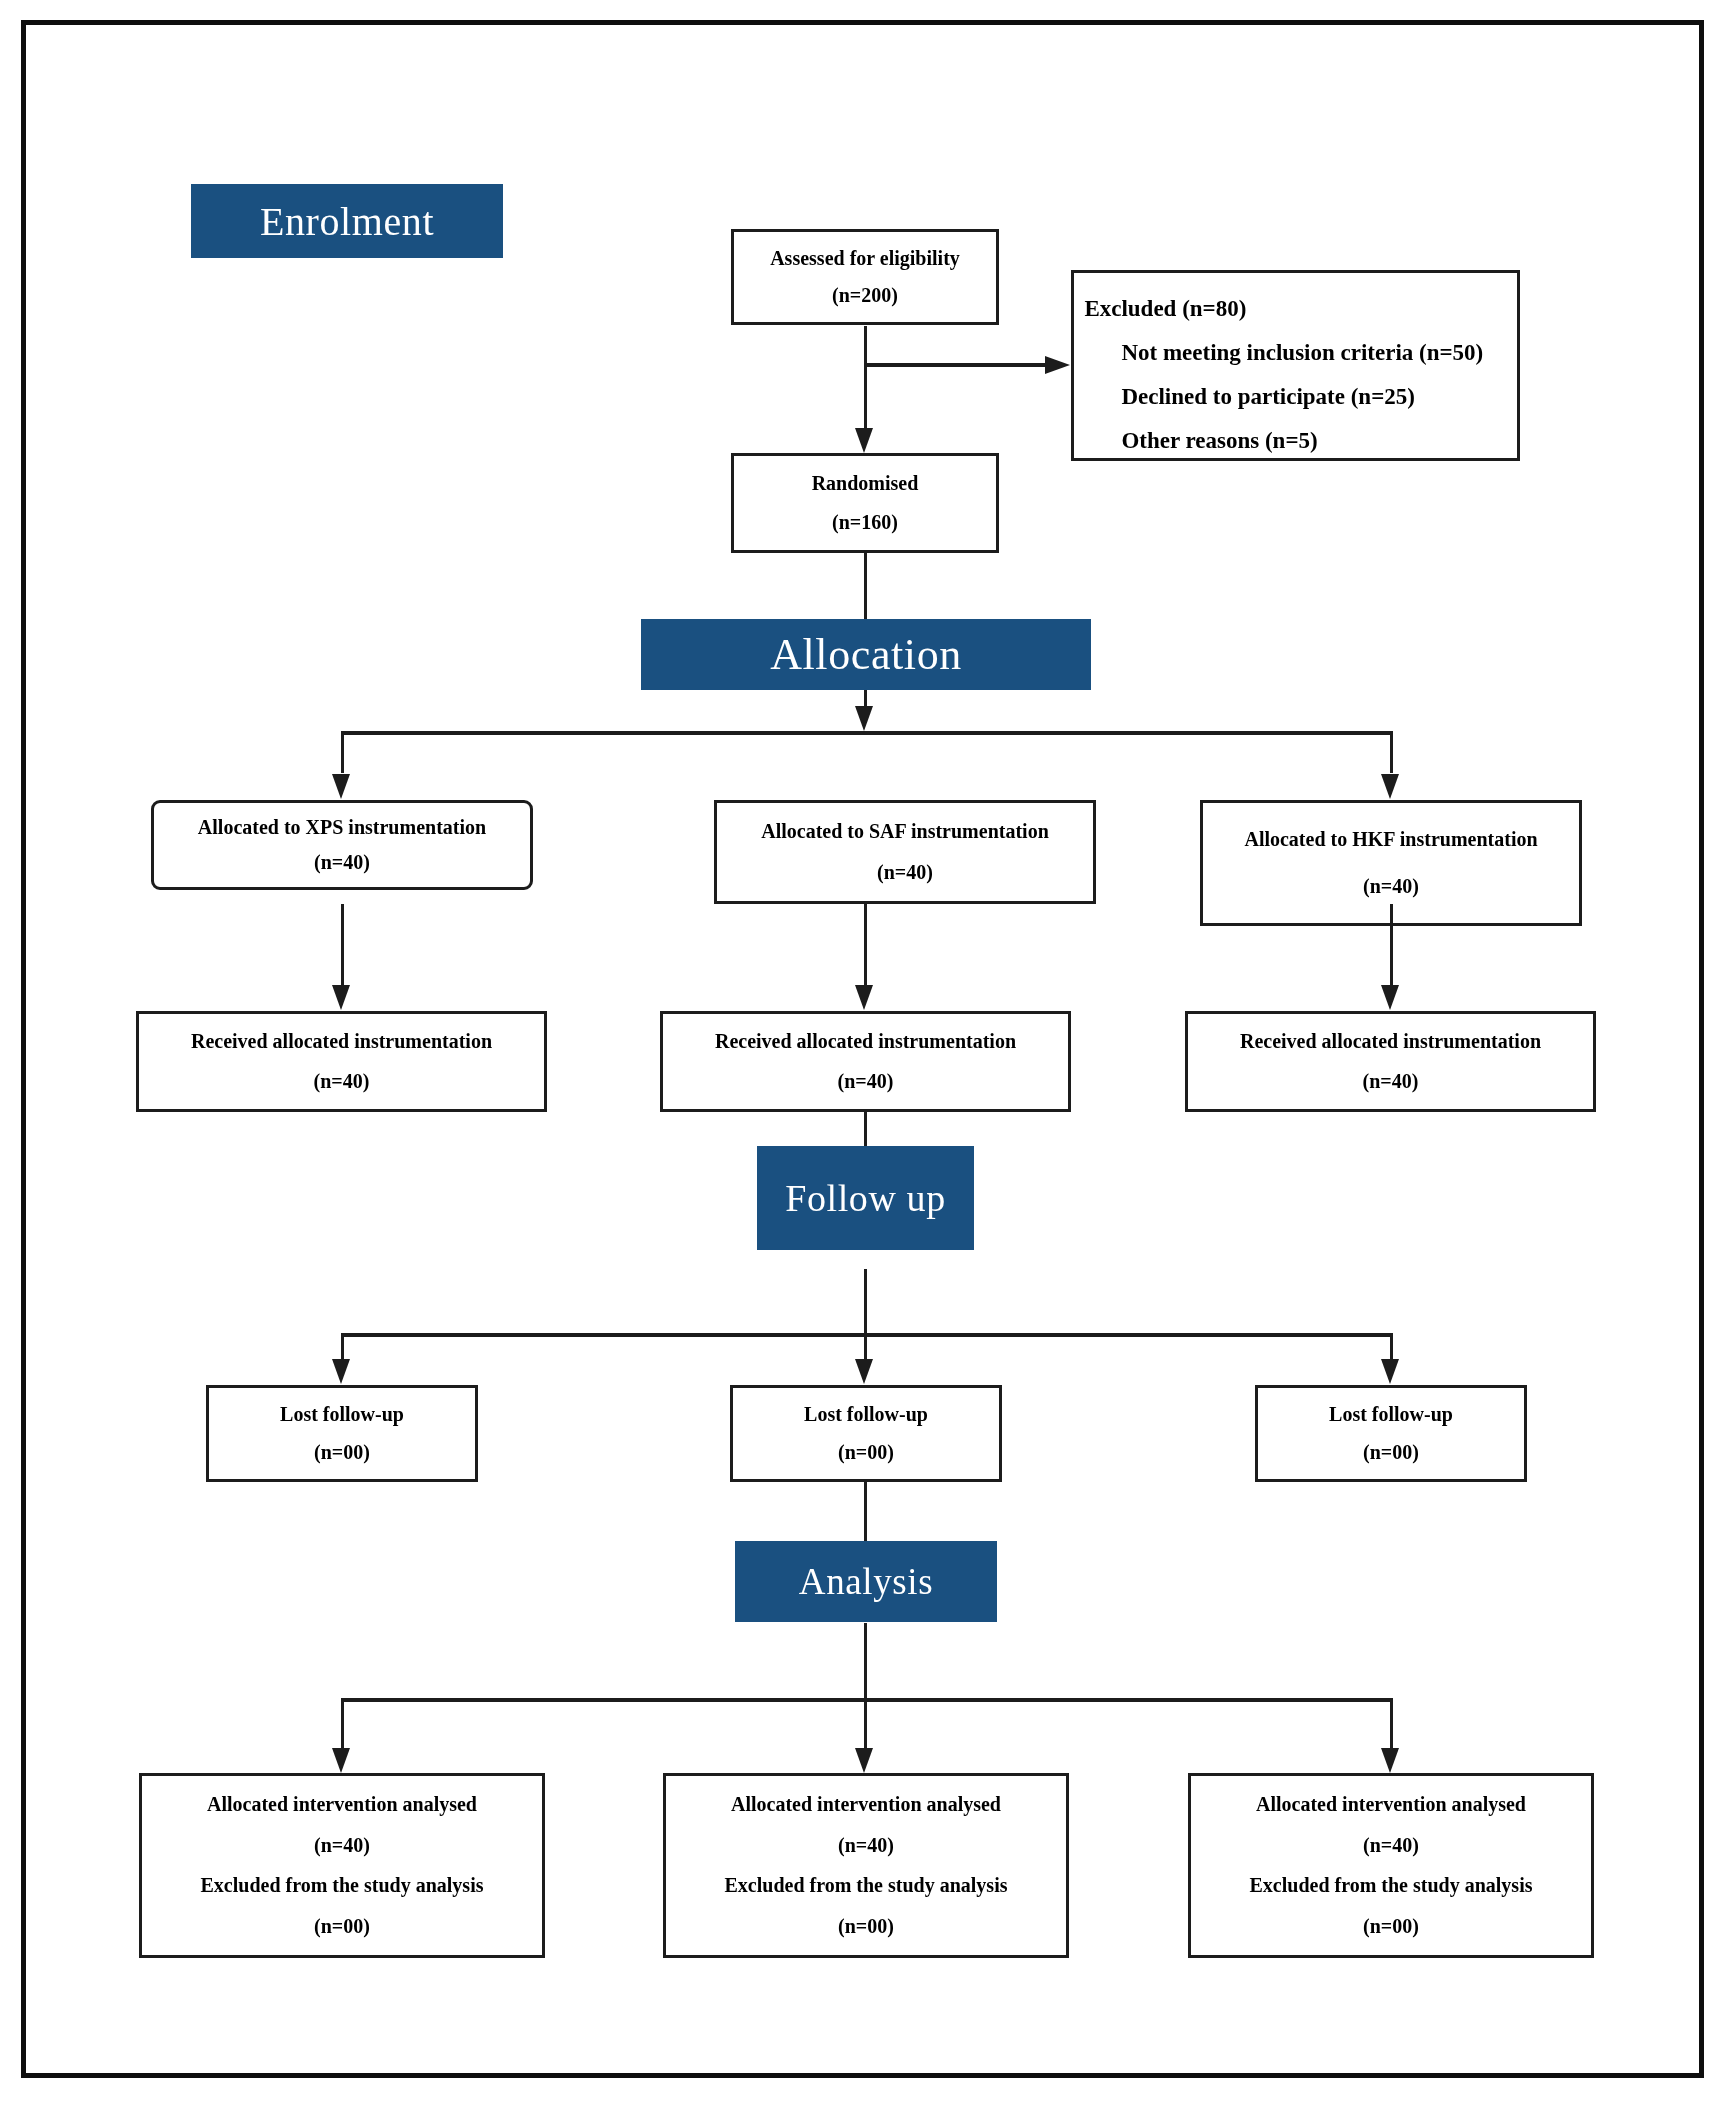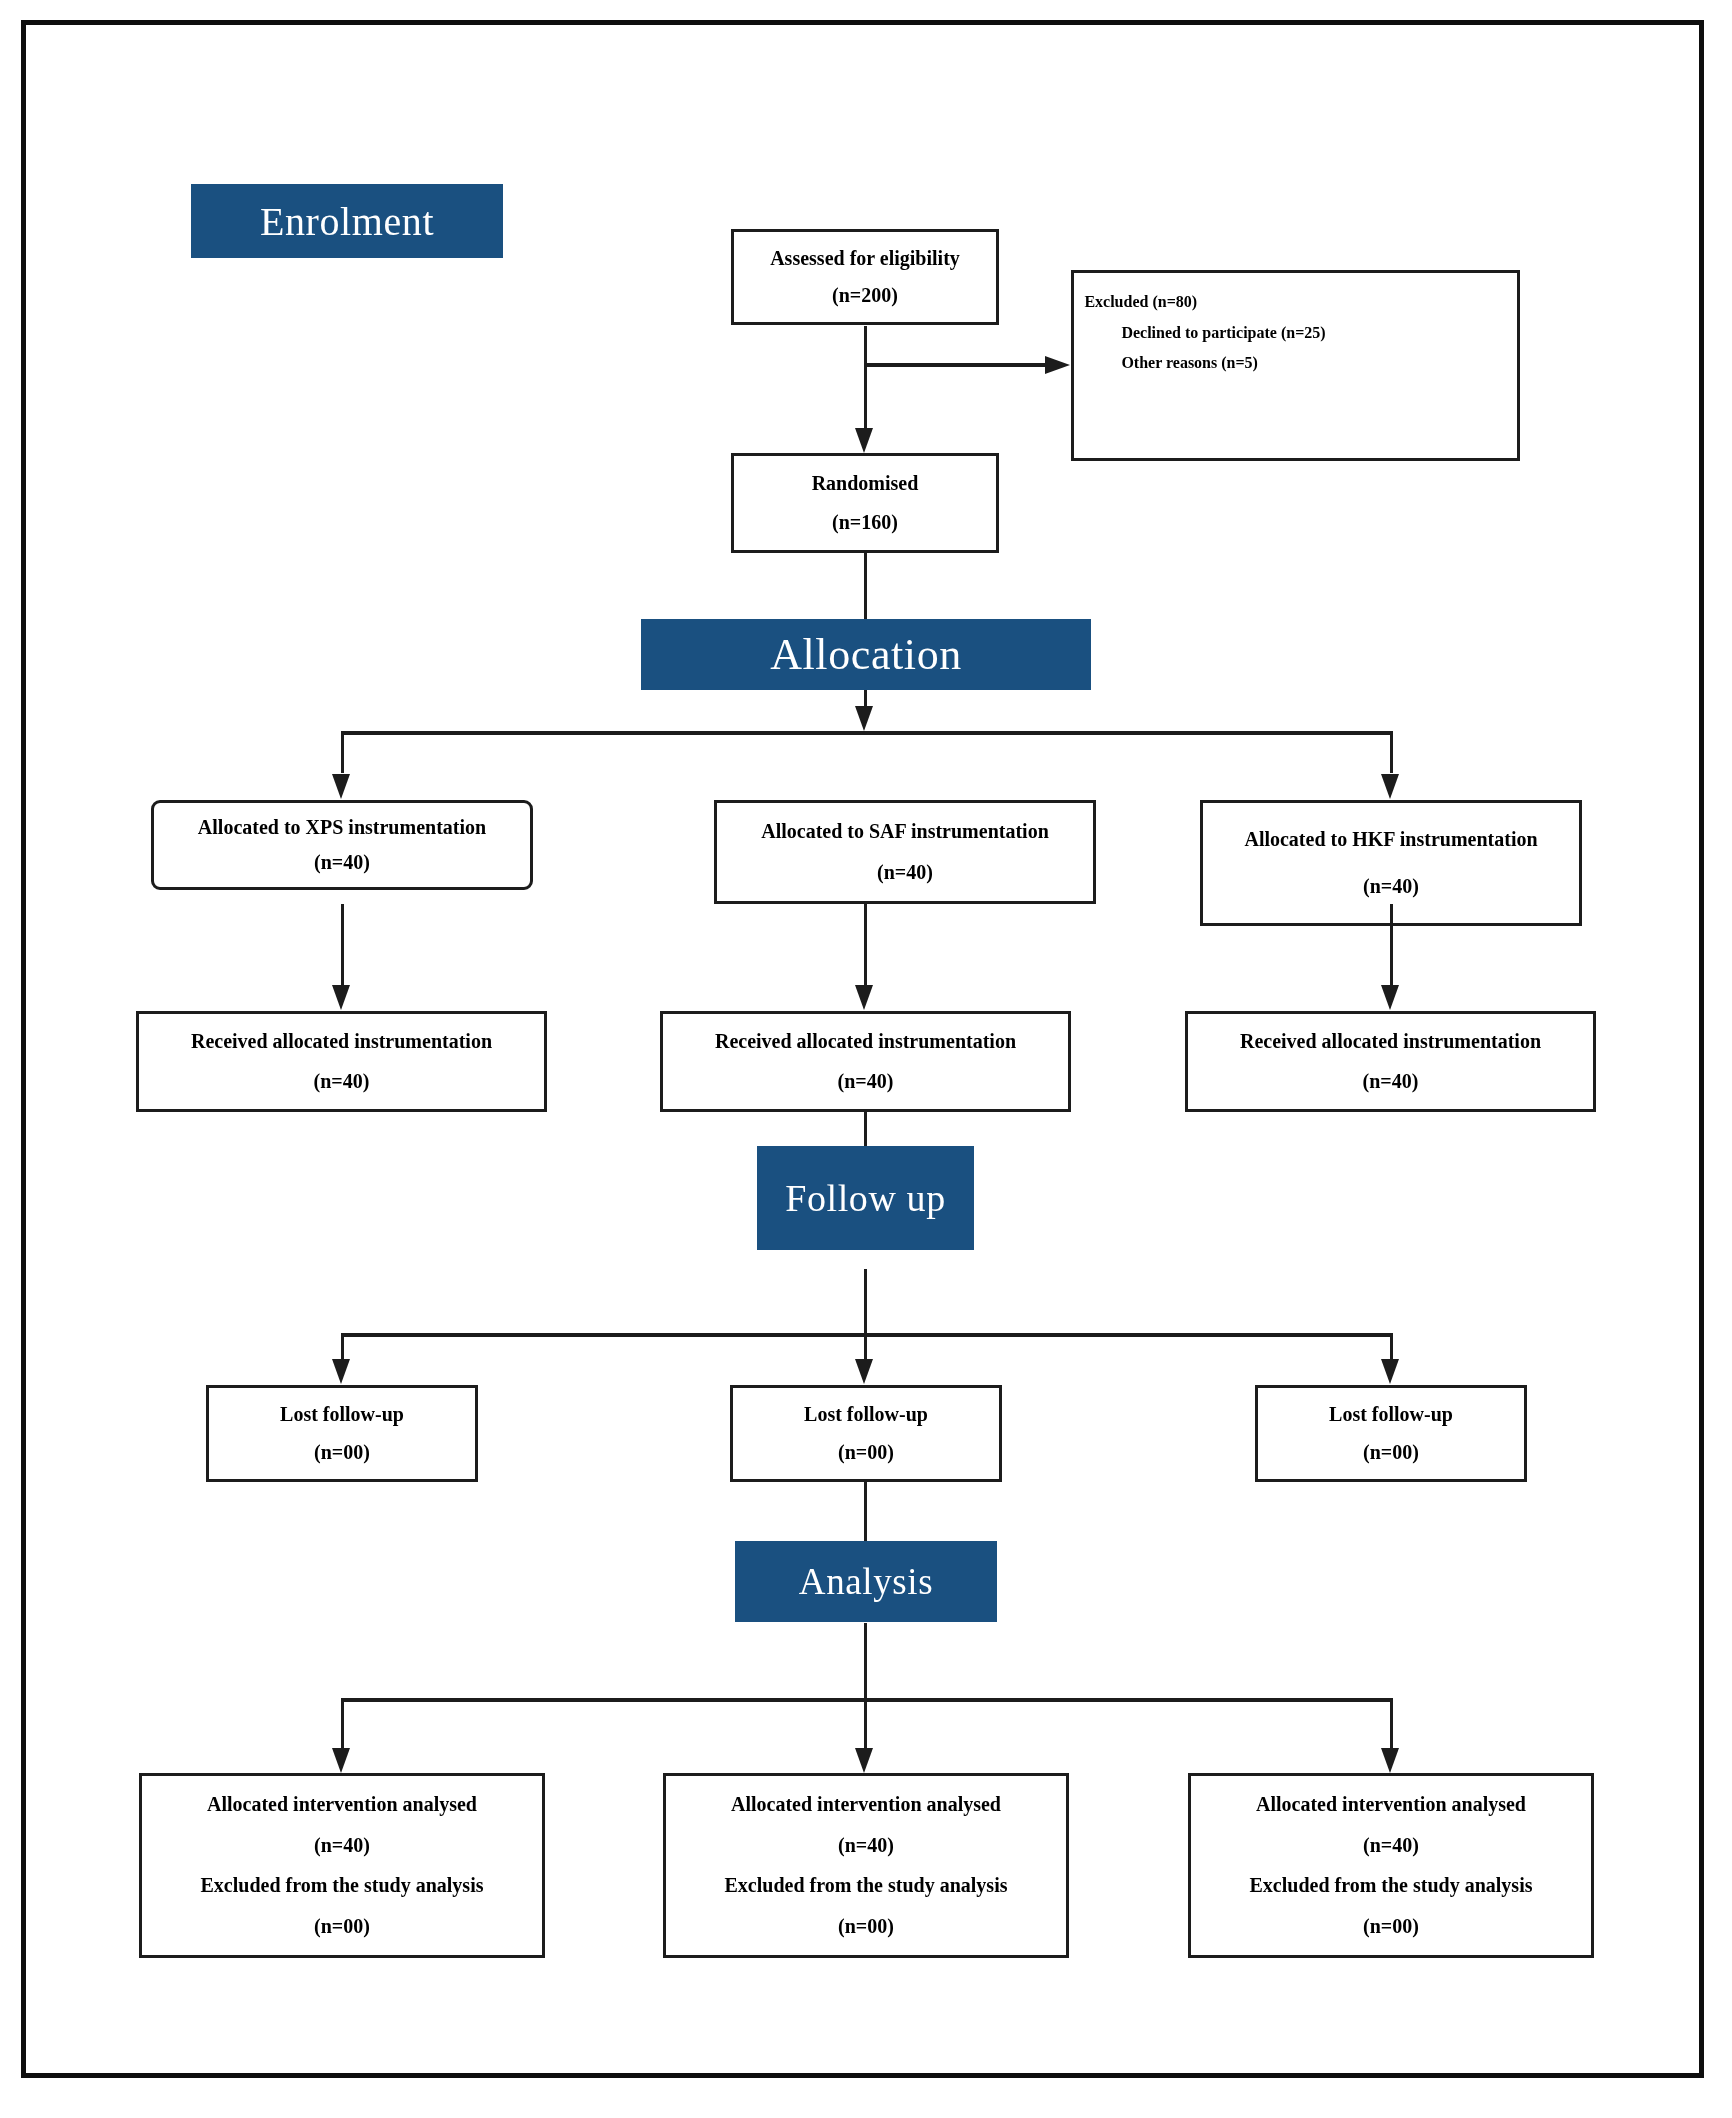--- a/index.html
+++ b/index.html
@@ -22,21 +22,21 @@
     box-sizing:border-box;letter-spacing:0.6px;
   }
   .box{
     position:absolute;background:#fff;border:3.5px solid var(--line);
     box-sizing:border-box;display:flex;flex-direction:column;
     align-items:center;justify-content:space-evenly;text-align:center;
     font-weight:bold;font-size:20px;line-height:1.15;
   }
   .box.leftalign{
     align-items:flex-start;justify-content:flex-start;text-align:left;
-    padding:14px 10.4px;line-height:1.92;font-size:16px;
+    padding:14px 10.4px;line-height:1.92;font-size:23px;
   }
   .box.leftalign .indent{padding-left:37px;}
   .vline{position:absolute;width:2.9px;background:var(--line);}
   .hline{position:absolute;height:3.5px;background:var(--line);}
   .arrow-down{
     position:absolute;width:0;height:0;
     border-left:9.9px solid transparent;border-right:9.9px solid transparent;
     border-top:25.5px solid var(--line);
   }
   .arrow-right{
@@ -64,20 +64,21 @@
 </div>
 
 <div class="vline" style="left:864px;top:326px;height:103px;"></div>
 <div class="arrow-down" style="left:855px;top:428px;"></div>
 
 <div class="hline" style="left:864px;top:363px;width:183px;"></div>
 <div class="arrow-right" style="left:1045px;top:356px;"></div>
 
 <div class="box leftalign" style="left:1071px;top:270px;width:449px;height:191px;">
   <span>Excluded (n=80)</span>
+  <span class="indent">Not meeting inclusion criteria (n=50)</span>
   <span class="indent">Declined to participate (n=25)</span>
   <span class="indent">Other reasons (n=5)</span>
 </div>
 
 <div class="box" style="left:731px;top:453px;width:268px;height:100px;">
   <span>Randomised</span>
   <span>(n=160)</span>
 </div>
 
 <div class="vline" style="left:864px;top:553px;height:66px;"></div>

